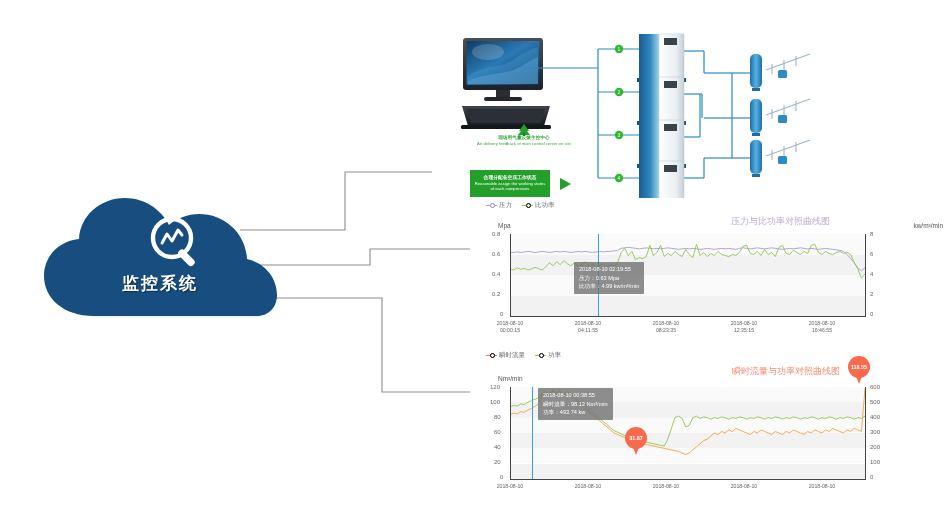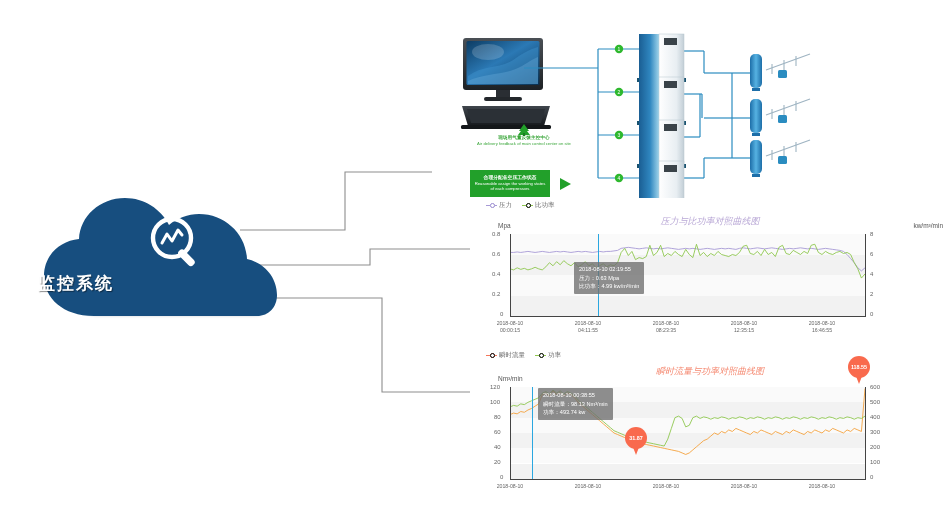--- a/index.html
+++ b/index.html
@@ -15,21 +15,21 @@
     font-size:24px;font-weight:bold;color:#8d8d8d;letter-spacing:1px;
     text-shadow:1px 1px 0 #d8d8d8;
     white-space:nowrap;
   }
 
   
   .cloud-wrap{position:absolute;left:38px;top:196px;width:248px;height:130px;}
   .cloud-shadow{position:absolute;left:6px;top:8px;width:240px;height:120px;filter:blur(1px);opacity:.35;}
   .cloud-svg{position:absolute;left:0;top:0;}
   .cloud-label{
-    position:absolute;left:0;top:76px;width:244px;
+    position:absolute;left:0;top:76px;width:244px;text-align:center;
     font-size:17px;font-weight:bold;color:#ffffff;letter-spacing:2px;
     text-shadow:1px 1px 1px rgba(0,0,0,.45);
   }
   .cloud-icon{position:absolute;left:108px;top:18px;}
 
   
   .connectors{position:absolute;left:0;top:0;}
 
   
   .diagram{position:absolute;left:432px;top:18px;width:513px;height:190px;}
@@ -41,21 +41,21 @@
     position:absolute;left:38px;top:152px;width:80px;height:27px;background:#22a02a;
     display:flex;flex-direction:column;align-items:center;justify-content:center;line-height:1.25;
   }
   .greenbox .cn{font-size:4.8px;color:#fff;font-weight:bold;}
   .greenbox .en{font-size:4.2px;color:#ffffff;text-align:center;padding:0 3px;}
   .arrow-green{position:absolute;left:128px;top:160px;width:0;height:0;
     border-top:6px solid transparent;border-bottom:6px solid transparent;border-left:11px solid #22a02a;}
 
   
   .chart{position:absolute;background:#fff;}
-  .chart-title{position:absolute;text-align:center;white-space:nowrap;font-style:italic;}
+  .chart-title{position:absolute;text-align:right;white-space:nowrap;}
   .legend{position:absolute;display:flex;gap:10px;align-items:center;font-size:6.5px;}
   .legend .item{display:flex;align-items:center;gap:2px;white-space:nowrap;}
   .lg-mark{display:inline-block;width:11px;height:6px;position:relative;}
   .lg-mark::before{content:"";position:absolute;left:0;top:2.5px;width:11px;height:1px;}
   .lg-mark::after{content:"";position:absolute;left:3.5px;top:0.5px;width:3px;height:3px;border-radius:50%;border:1px solid;background:#fff;}
   .axis-unit{position:absolute;font-size:6.5px;color:#555;white-space:nowrap;}
   .tick{position:absolute;font-size:6px;color:#666;white-space:nowrap;}
   .xtick{position:absolute;font-size:5.2px;color:#666;text-align:center;white-space:nowrap;line-height:1.35;}
   .plot{position:absolute;overflow:hidden;}
   .band{position:absolute;left:0;width:100%;background:#f4f4f4;}

